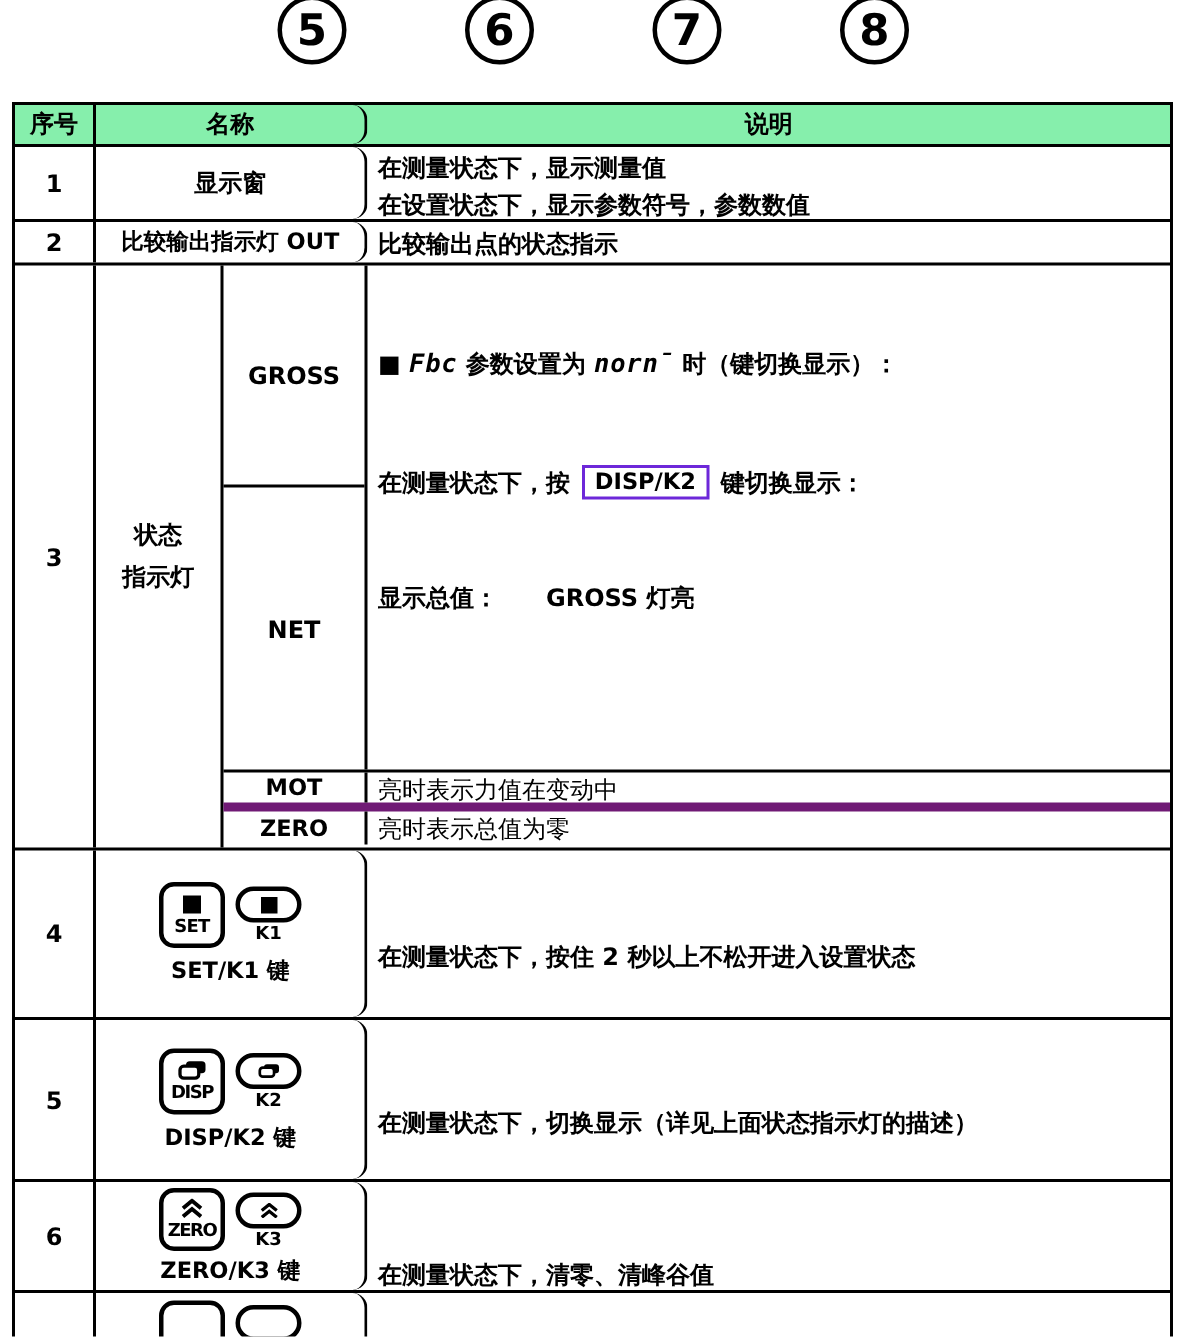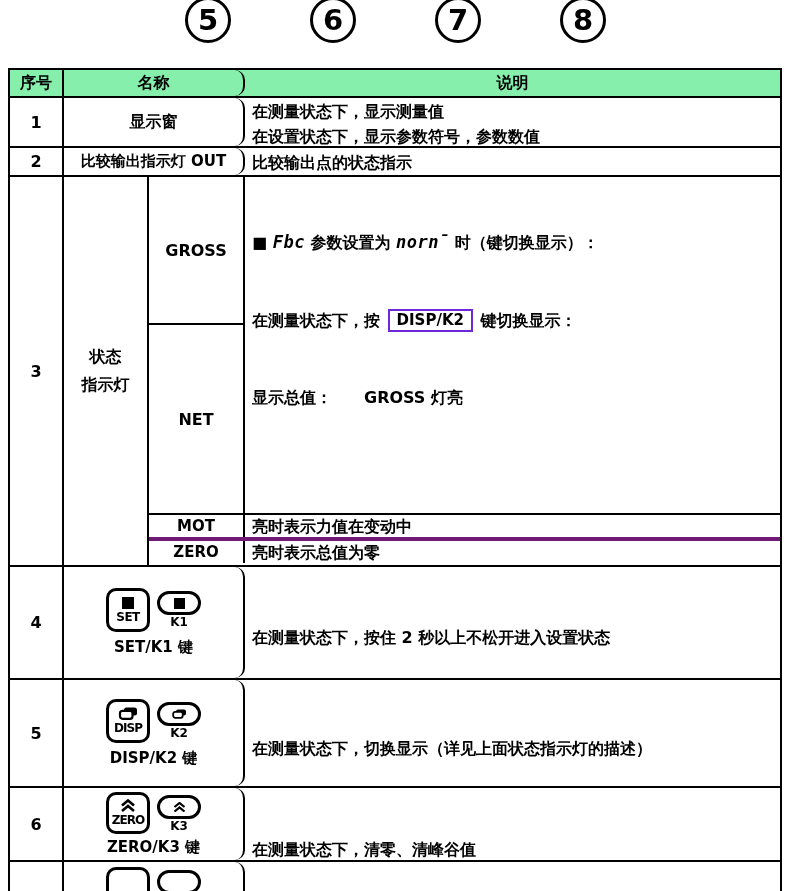--- a/index.html
+++ b/index.html
@@ -43,24 +43,24 @@
     width:85px;flex-shrink:0;border-right:2px solid #000;display:flex;flex-direction:column;
     align-items:center;justify-content:center;font-size:16px;font-weight:600;line-height:28px;box-sizing:border-box;
   }
   .r3right{flex:1;min-width:0;display:flex;flex-direction:column;}
   .sec-top{display:flex;height:338px;border-bottom:2px solid #000;flex-shrink:0;box-sizing:border-box;}
   .subcol{width:96px;flex-shrink:0;border-right:2px solid #000;display:flex;flex-direction:column;box-sizing:border-box;}
   .cell-gross{height:148px;border-bottom:2px solid #000;display:flex;align-items:center;justify-content:center;font-size:16px;font-weight:600;box-sizing:border-box;}
   .cell-net{flex:1;display:flex;align-items:center;justify-content:center;font-size:16px;font-weight:600;}
   .desc-main{flex:1;min-width:0;padding:1px 7px;font-size:16px;font-weight:600;line-height:25.9px;white-space:pre;overflow:hidden;}
   .sec-line{display:flex;flex-shrink:0;box-sizing:border-box;}
-  .sec-mot{height:26px;border-bottom:4px solid #701a75;}
+  .sec-mot{height:26px;border-bottom:6px solid #701a75;}
   .sec-zero{height:22px;}
   .sublabel{width:96px;flex-shrink:0;border-right:2px solid #000;display:flex;align-items:center;justify-content:center;font-size:15px;font-weight:600;box-sizing:border-box;}
-  .subdesc{flex:1;min-width:0;display:flex;align-items:center;padding:12px 7px;font-size:16px;font-weight:700;white-space:pre;overflow:hidden;}
+  .subdesc{flex:1;min-width:0;display:flex;align-items:center;padding:12px 7px;font-size:16px;font-weight:400;white-space:pre;overflow:hidden;}
   .r4{height:113px;} .r4 .c-desc{line-height:28px;}
   .r5{height:108px;} .r5 .c-desc{line-height:27px;}
   .r6{height:74px;}  .r6 .c-desc{line-height:24.5px;}
   .r7{height:40px;border-bottom:none;} .r7 .c-desc{line-height:25px;padding-top:4px;}
   
   .keycap{
     display:inline-block;border:2px solid #6d28d9;padding:0 7px;margin:0 2px;
     font-weight:bold;font-size:15px;line-height:19px;vertical-align:1px;white-space:pre;
   }
   .seg7{font-style:italic;font-weight:bold;font-family:"DejaVu Sans Mono",monospace;letter-spacing:.5px;font-size:17px;}

